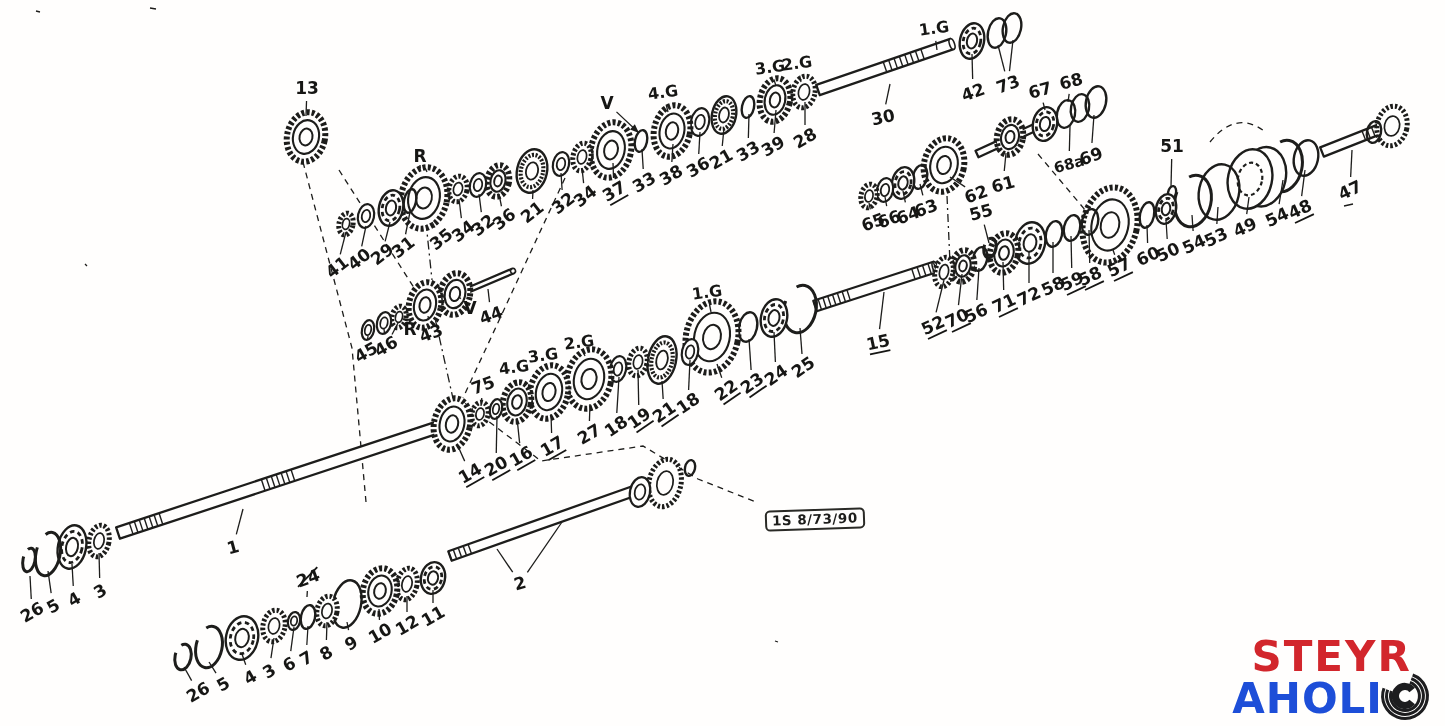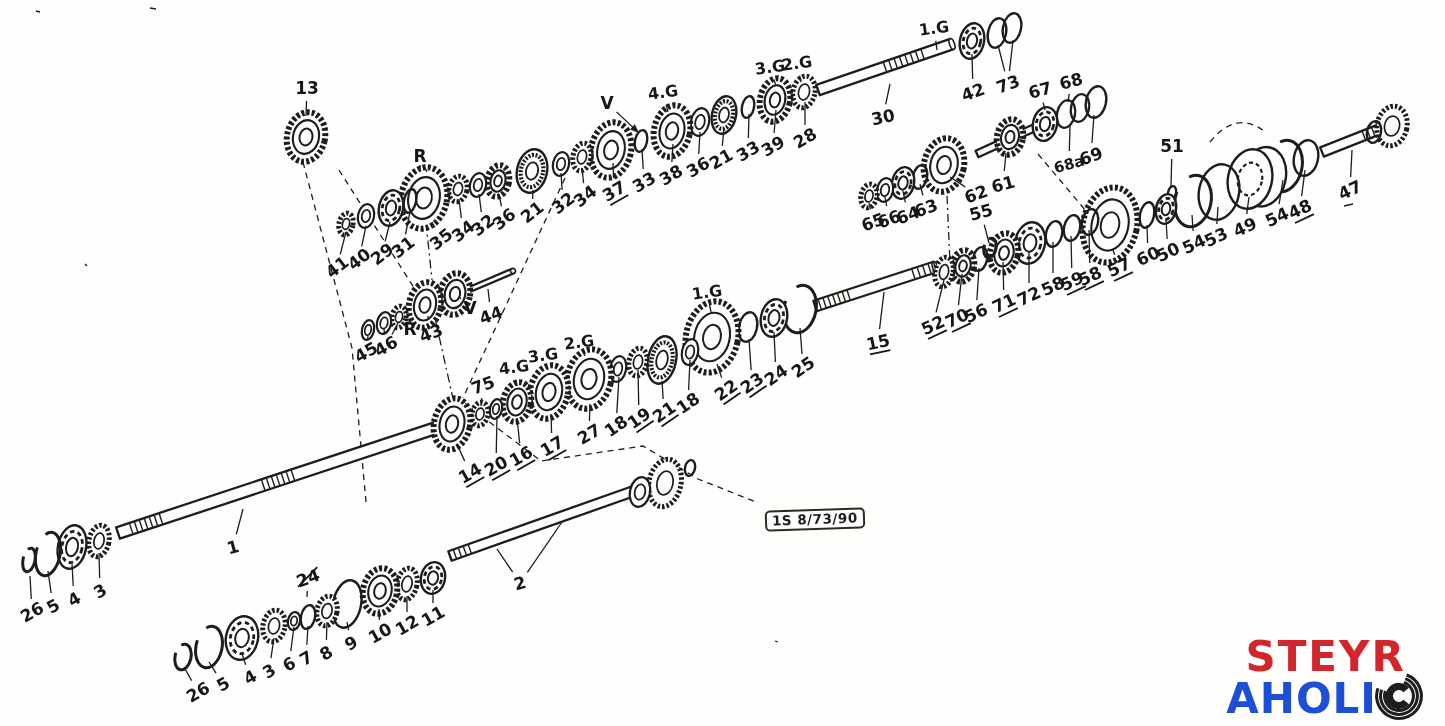--- a/index.html
+++ b/index.html
@@ -2,21 +2,21 @@
 <html><head>
 <meta charset="utf-8">
 <style>
   html,body{margin:0;padding:0;background:#fff;}
   #page{position:relative;width:1445px;height:726px;background:#fffefd;overflow:hidden;
         font-family:"DejaVu Sans","Liberation Sans",sans-serif;}
   #diagram{position:absolute;left:0;top:0;}
   #stamp{position:absolute;left:765px;top:509px;border:2px solid #2a2a26;border-radius:5px;
          padding:0 5px 1px 5px;font-weight:bold;font-size:13.5px;letter-spacing:0.5px;
          color:#1d1d1b;transform:rotate(-2deg);background:#fffefd;}
-  #logo{position:absolute;right:20px;bottom:4px;text-align:center;line-height:0.8;}
+  #logo{position:absolute;right:14px;bottom:4px;text-align:center;line-height:0.8;}
   #logo .l1{font-weight:bold;font-size:42px;letter-spacing:2px;display:block;}
   #logo .l2row{display:flex;align-items:center;justify-content:center;margin-top:2px;}
   #logo .l2{font-weight:bold;font-size:42px;letter-spacing:1px;}
   #logo svg{display:block;margin-left:-4px;margin-top:-6px;}
 </style>
 </head>
 <body>
 
 <div id="page">
   <svg id="diagram" width="1445" height="726" viewBox="0 0 1445 726">

